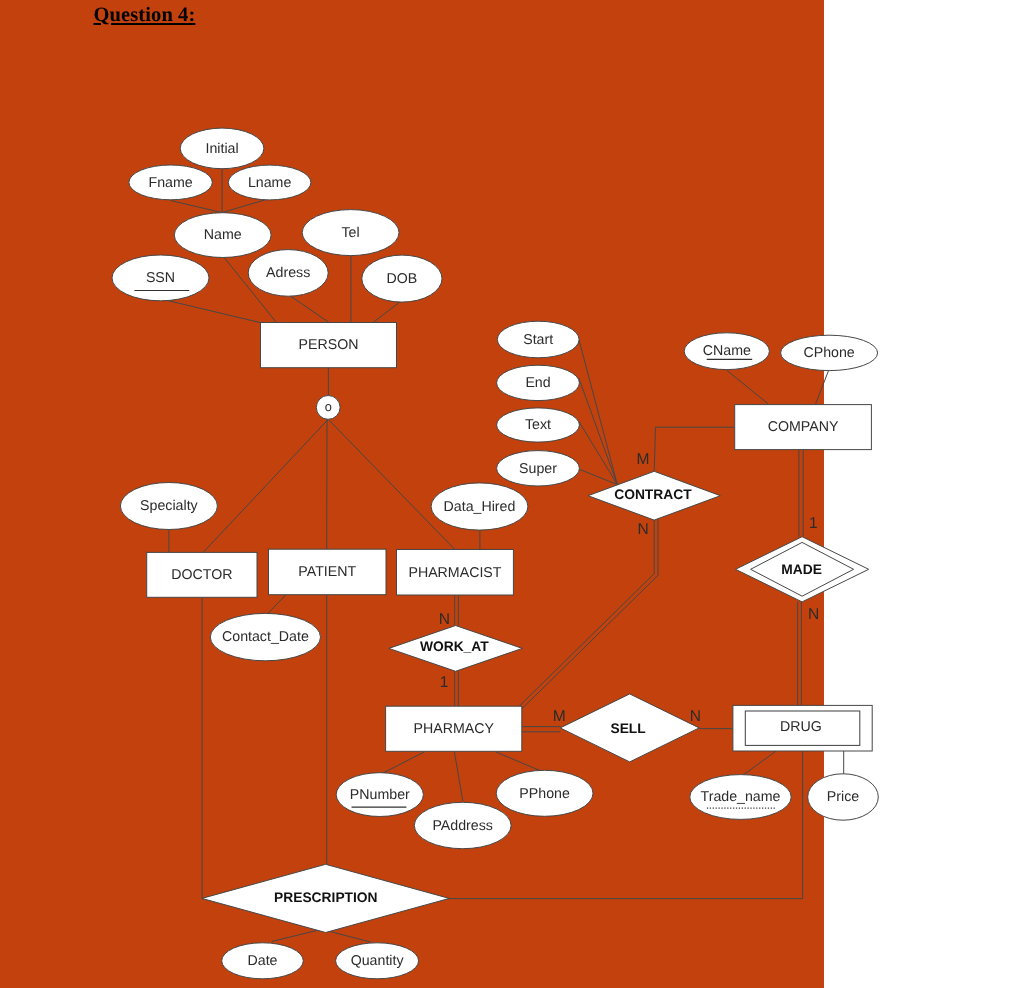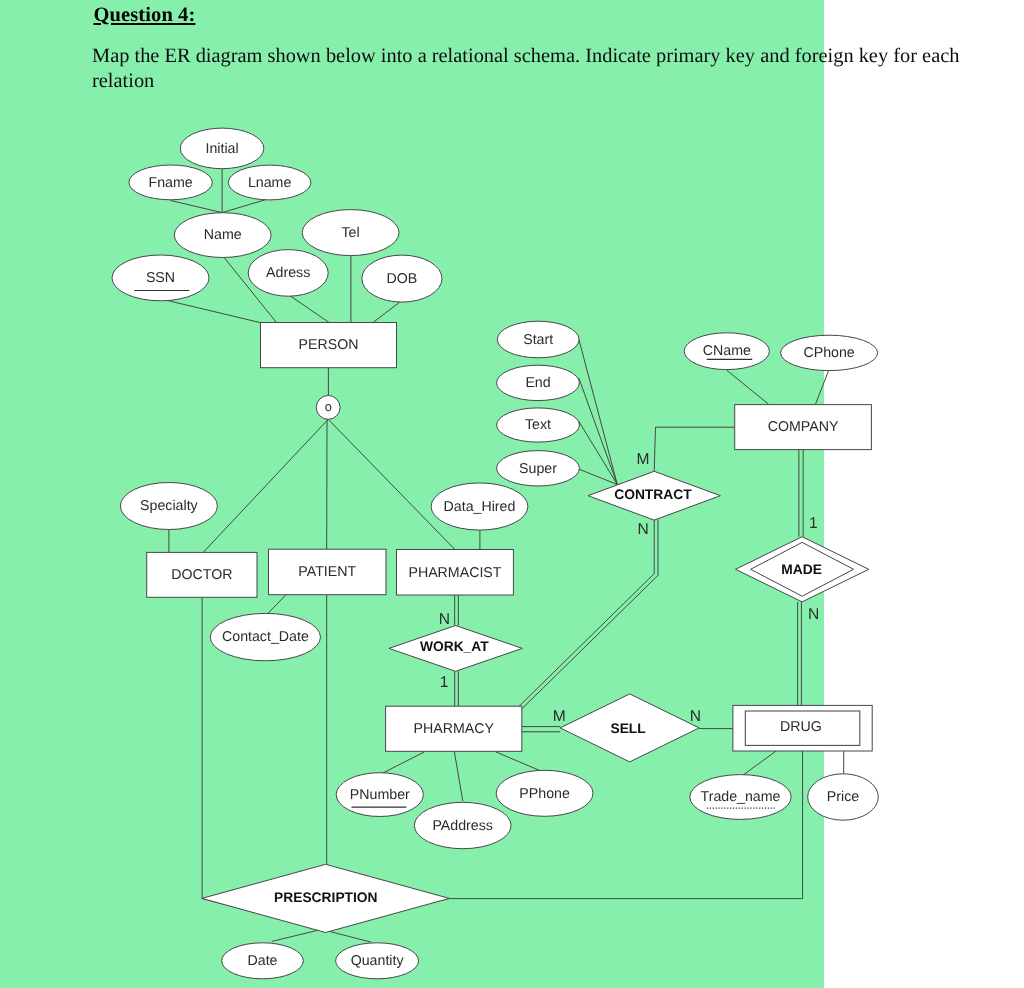--- a/index.html
+++ b/index.html
@@ -1,39 +1,38 @@
 <!DOCTYPE html>
 <html><head>
 <meta charset="utf-8">
 <title>Question 4</title>
 <style>
   html,body{margin:0;padding:0;background:#ffffff;}
   body{width:1024px;height:988px;overflow:hidden;-webkit-font-smoothing:antialiased;-moz-osx-font-smoothing:grayscale;text-rendering:geometricPrecision;}
-  #page{position:relative;width:824px;height:988px;background:#86efac;}
+  #page{position:relative;width:824px;height:988px;background:#c2410c;}
   .qhead{position:absolute;left:93.5px;top:3.5px;font-family:"Liberation Serif",serif;font-weight:bold;font-size:20.5px;color:#000;text-decoration:underline;letter-spacing:0.1px;}
   .qbody{position:absolute;left:92px;top:44px;width:880px;font-family:"Liberation Serif",serif;font-size:20.4px;line-height:25.4px;color:#0d0d0d;}
   svg#er{position:absolute;left:0;top:0;}
   svg#er .shape{fill:#ffffff;stroke:#474747;stroke-width:1.0;}
   svg#er .shape.weak{stroke-width:1.05;}
   svg#er .conn{fill:none;stroke:#474747;stroke-width:1.0;stroke-linejoin:miter;stroke-linecap:butt;}
   svg#er text{font-family:"Liberation Sans",sans-serif;fill:#2b2b2b;text-anchor:middle;dominant-baseline:middle;}
   svg#er text.attr{font-size:14.2px;}
   svg#er text.ent{font-size:14.2px;}
   svg#er text.rel{font-size:13.8px;font-weight:bold;fill:#111111;}
   svg#er text.card{font-size:15.6px;}
   svg#er text.spec{font-size:12.8px;}
   svg#er .ul{stroke:#303030;stroke-width:1.15;}
   svg#er .uld{stroke:#3a3a3a;stroke-width:1.25;stroke-dasharray:1.25 1.65;}
 </style>
 </head>
 <body>
 
 <div id="page">
   <div class="qhead">Question 4:</div>
-  <div class="qbody">Map the ER diagram shown below into a relational schema. Indicate primary key and foreign key for each relation</div>
   <svg id="er" width="1024" height="988" viewBox="0 0 1024 988">
     <g id="g-conn">
         <polyline points="170.5,200.5 222.1,212.6" class="conn"></polyline>
         <polyline points="266.8,199.3 222.1,212.6" class="conn"></polyline>
         <polyline points="222.1,168.4 222.1,212.6" class="conn"></polyline>
         <polyline points="163.2,299.5 260.7,322.7" class="conn"></polyline>
         <polyline points="224.4,257.8 276.6,322.7" class="conn"></polyline>
         <polyline points="289.7,295.5 329.3,322.7" class="conn"></polyline>
         <polyline points="350.9,255.4 350.9,322.7" class="conn"></polyline>
         <polyline points="403.1,299.5 372.8,322.7" class="conn"></polyline>

